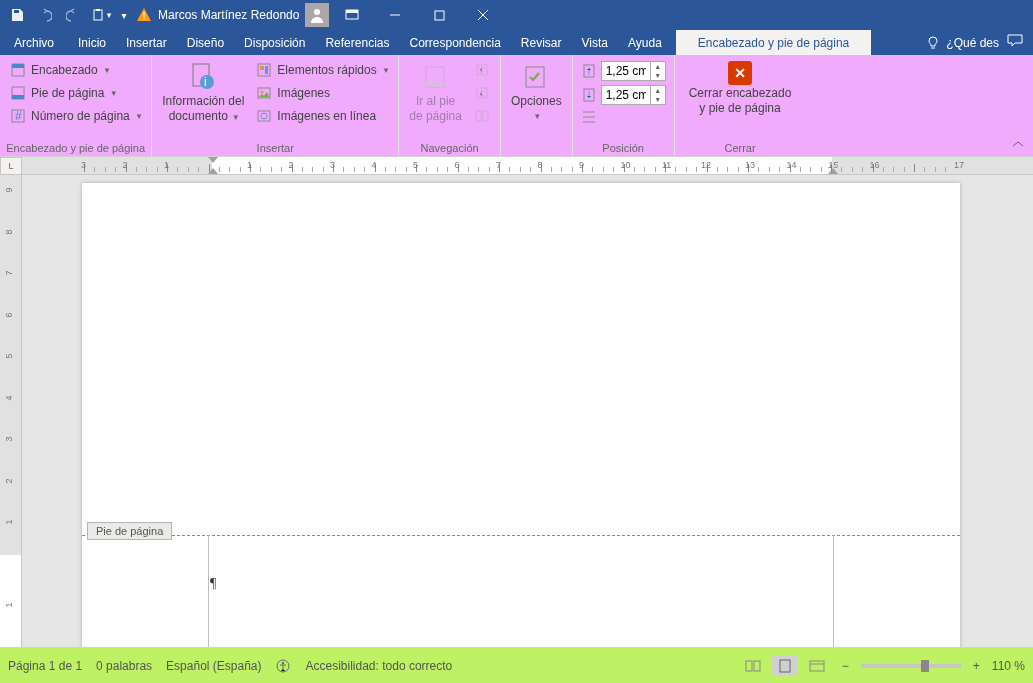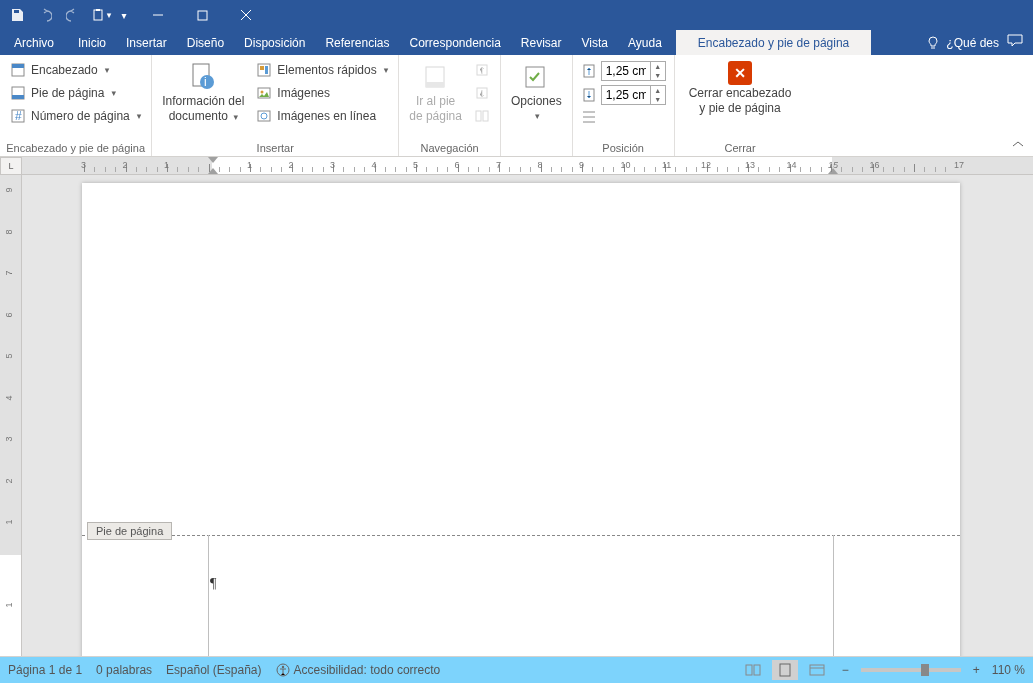--- a/index.html
+++ b/index.html
@@ -16,21 +16,21 @@
 .avatar{width:24px;height:24px;background:#a8a8a8;display:flex;align-items:center;justify-content:center}
 .win-btns{display:flex}
 .win-btn{width:44px;height:30px;display:flex;align-items:center;justify-content:center;color:#fff}
 
 .menubar{height:25px;background:#2b579a;display:flex;align-items:stretch;color:#fff}
 .menutab{padding:0 10px;display:flex;align-items:center;font-size:12px;color:#fff}
 .menutab.file{padding:0 14px}
 .menutab.context{background:#f3f2f1;color:#2b579a;margin-left:4px;padding:0 22px}
 .menubar-right{margin-left:auto;display:flex;align-items:center;gap:8px;padding:0 10px}
 
-.ribbon{height:102px;background:#ffffff;border-bottom:1px solid #d4d2cf;display:flex;position:relative}
+.ribbon{height:102px;background:#f0abfc;border-bottom:1px solid #d4d2cf;display:flex;position:relative}
 .group{display:flex;flex-direction:column;border-right:1px solid #e1dfdd;padding:2px 4px 0}
 .group-body{flex:1;display:flex;align-items:flex-start}
 .group-label{text-align:center;font-size:11px;color:#666;padding:1px 0 2px}
 .stack{display:flex;flex-direction:column;gap:1px;padding:2px}
 .stack-item{display:flex;align-items:center;gap:5px;height:22px;padding:0 4px;color:#444;white-space:nowrap}
 .big-btn{display:flex;flex-direction:column;align-items:center;justify-content:flex-start;padding:4px 6px 0;gap:2px;color:#444;text-align:center;line-height:13px}
 .big-btn .lbl{font-size:12px}
 .big-icon{width:32px;height:32px;display:flex;align-items:center;justify-content:center}
 .pos-inputs{display:flex;flex-direction:column;gap:4px;padding:4px}
 .pos-row{display:flex;align-items:center;gap:4px}
@@ -49,21 +49,21 @@
 .rtickv{position:absolute;font-size:9px;color:#777;left:6px;transform:rotate(-90deg);transform-origin:center}
 .ruler-shade{position:absolute;top:0;bottom:0;background:#e1e1e1}
 
 .doc-area{position:absolute;left:22px;right:0;top:175px;bottom:24px;background:#e6e6e6;overflow:hidden}
 .page{position:absolute;left:60px;top:8px;width:878px;height:640px;background:#fff;box-shadow:0 0 4px rgba(0,0,0,.25)}
 .footer-sep{position:absolute;left:0;right:0;top:352px;border-top:1px dashed #888}
 .footer-tag{position:absolute;left:5px;top:339px;background:#eceae6;border:1px solid #b8b6b2;padding:2px 8px;font-size:11px;color:#555}
 .margin-marks{position:absolute;top:352px;bottom:0;width:1px;background:#bfbfbf}
 .para-mark{position:absolute;left:128px;top:393px;font-size:14px;color:#333;font-family:"Times New Roman",serif}
 
-.statusbar{position:absolute;left:0;right:0;bottom:0;height:27px;background:#7dd3fc;border-top:1px solid #d4d2cf;display:flex;align-items:center;padding:0 8px;color:#555;gap:14px}
+.statusbar{position:absolute;left:0;right:0;bottom:0;height:36px;background:#bef264;border-top:1px solid #d4d2cf;display:flex;align-items:center;padding:0 8px;color:#555;gap:14px}
 .status-right{margin-left:auto;display:flex;align-items:center;gap:6px}
 .view-btn{width:26px;height:20px;display:flex;align-items:center;justify-content:center;color:#666}
 .view-btn.active{background:#d0d0d0}
 .zoom-slider{width:100px;height:4px;background:#c8c6c4;position:relative}
 .zoom-slider .thumb{position:absolute;left:60px;top:-4px;width:8px;height:12px;background:#888}
 .drop{font-size:9px;color:#666;margin-left:2px}
 .sm-icon{width:16px;height:16px;display:flex;align-items:center;justify-content:center}
 .disabled{opacity:.45}
 .rmark{position:absolute;top:10px;width:1px;height:5px;background:#aaa}
 .rmarkb{position:absolute;top:7px;width:1px;height:8px;background:#888}
@@ -91,20 +91,39 @@
         </svg>
       </div>
     <div class="qat-btn">
         <svg width="14" height="14" viewBox="0 0 14 14">
           <rect x="3" y="2" width="8" height="10" fill="none" stroke="#fff"></rect>
           <rect x="5" y="1" width="4" height="2" fill="#fff"></rect>
         </svg>
         <span class="drop" style="color:#fff">▾</span>
       </div>
     <div class="qat-btn" style="width:16px;font-size:10px">▾</div>
+  </div>
+  <div class="user-area">
+    <div class="warn-icon"><svg width="16" height="16" viewBox="0 0 16 16">
+          <path fill="#ff9d00" d="M8 1l7 13H1z"></path>
+          <path fill="#fff" d="M7.3 5h1.4l-.2 5H7.5zM7.3 11h1.4v1.4H7.3z"></path>
+        </svg></div>
+    <div class="user-name">Marcos Martínez Redondo</div>
+    <div class="avatar">
+        <svg width="16" height="16" viewBox="0 0 16 16">
+          <circle cx="8" cy="5" r="3" fill="#fff"></circle>
+          <path fill="#fff" d="M2 16c0-4 3-6 6-6s6 2 6 6z"></path>
+        </svg>
+      </div>
+    <div class="win-btn" style="width:34px">
+        <svg width="14" height="12" viewBox="0 0 14 12">
+          <rect x="1" y="1" width="12" height="9" fill="none" stroke="#fff"></rect>
+          <rect x="1" y="1" width="12" height="3" fill="#fff"></rect>
+        </svg>
+      </div>
   </div>
   <div class="win-btns">
     <div class="win-btn">
         <svg width="12" height="12">
           <path stroke="#fff" d="M1 6h10"></path>
         </svg>
       </div>
     <div class="win-btn">
         <svg width="11" height="11">
           <rect x="1" y="1" width="9" height="9" fill="none" stroke="#fff"></rect>
@@ -483,21 +502,21 @@
     <div class="margin-marks" style="left:126px"></div>
     <div class="margin-marks" style="right:126px"></div>
     <div class="para-mark">¶</div>
   </div>
 </div>
 
 <div class="statusbar">
   <span>Página 1 de 1</span>
   <span>0 palabras</span>
   <span>Español (España)</span>
-  <span style="display:flex;align-items:center;gap:4px">
+  <span style="display:flex;align-items:center;gap:16px">
       <svg width="14" height="14">
         <circle cx="7" cy="7" r="6" fill="none" stroke="#666"></circle>
         <circle cx="7" cy="4" r="1.2" fill="#666"></circle>
         <path stroke="#666" d="M4 6h6M7 6v4m-2 2l2-2 2 2"></path>
       </svg>
       <span>Accesibilidad: todo correcto</span>
     </span>
   <div class="status-right">
     <div class="view-btn">
         <svg width="16" height="12">

